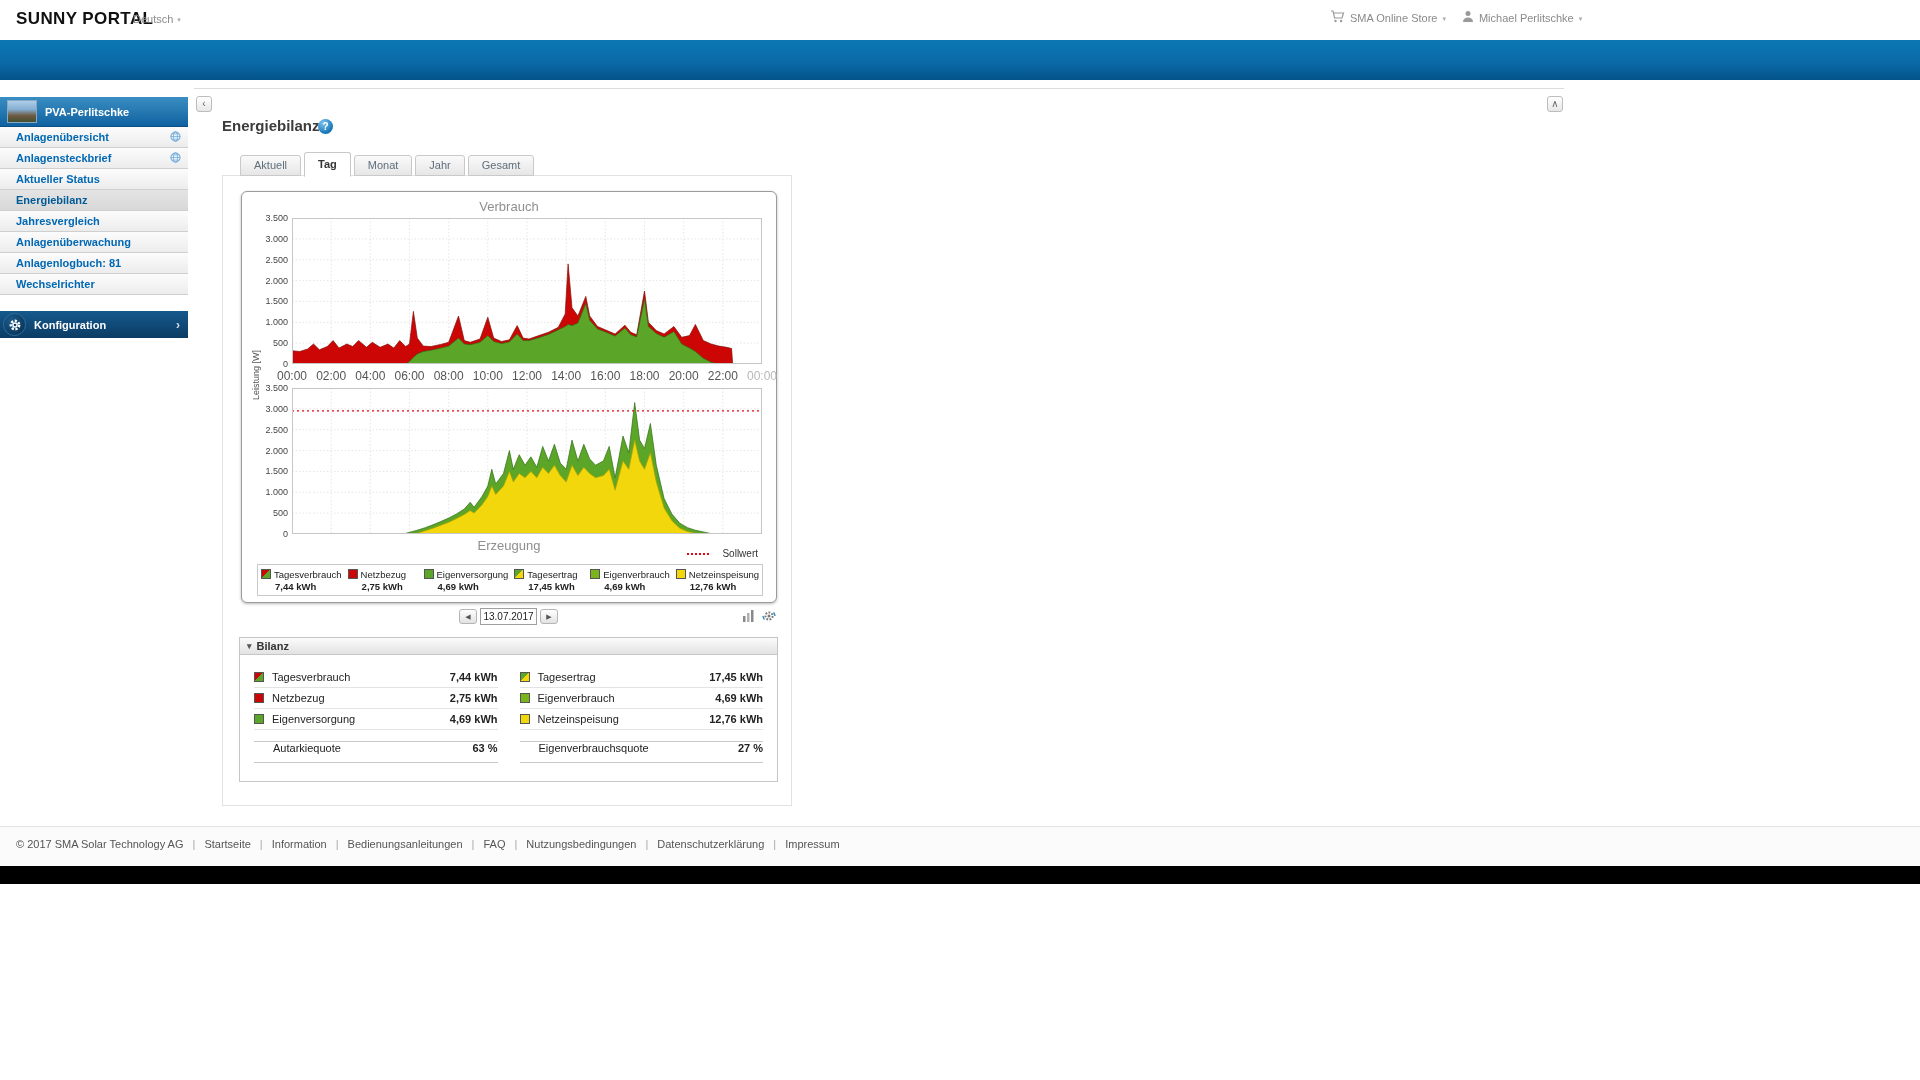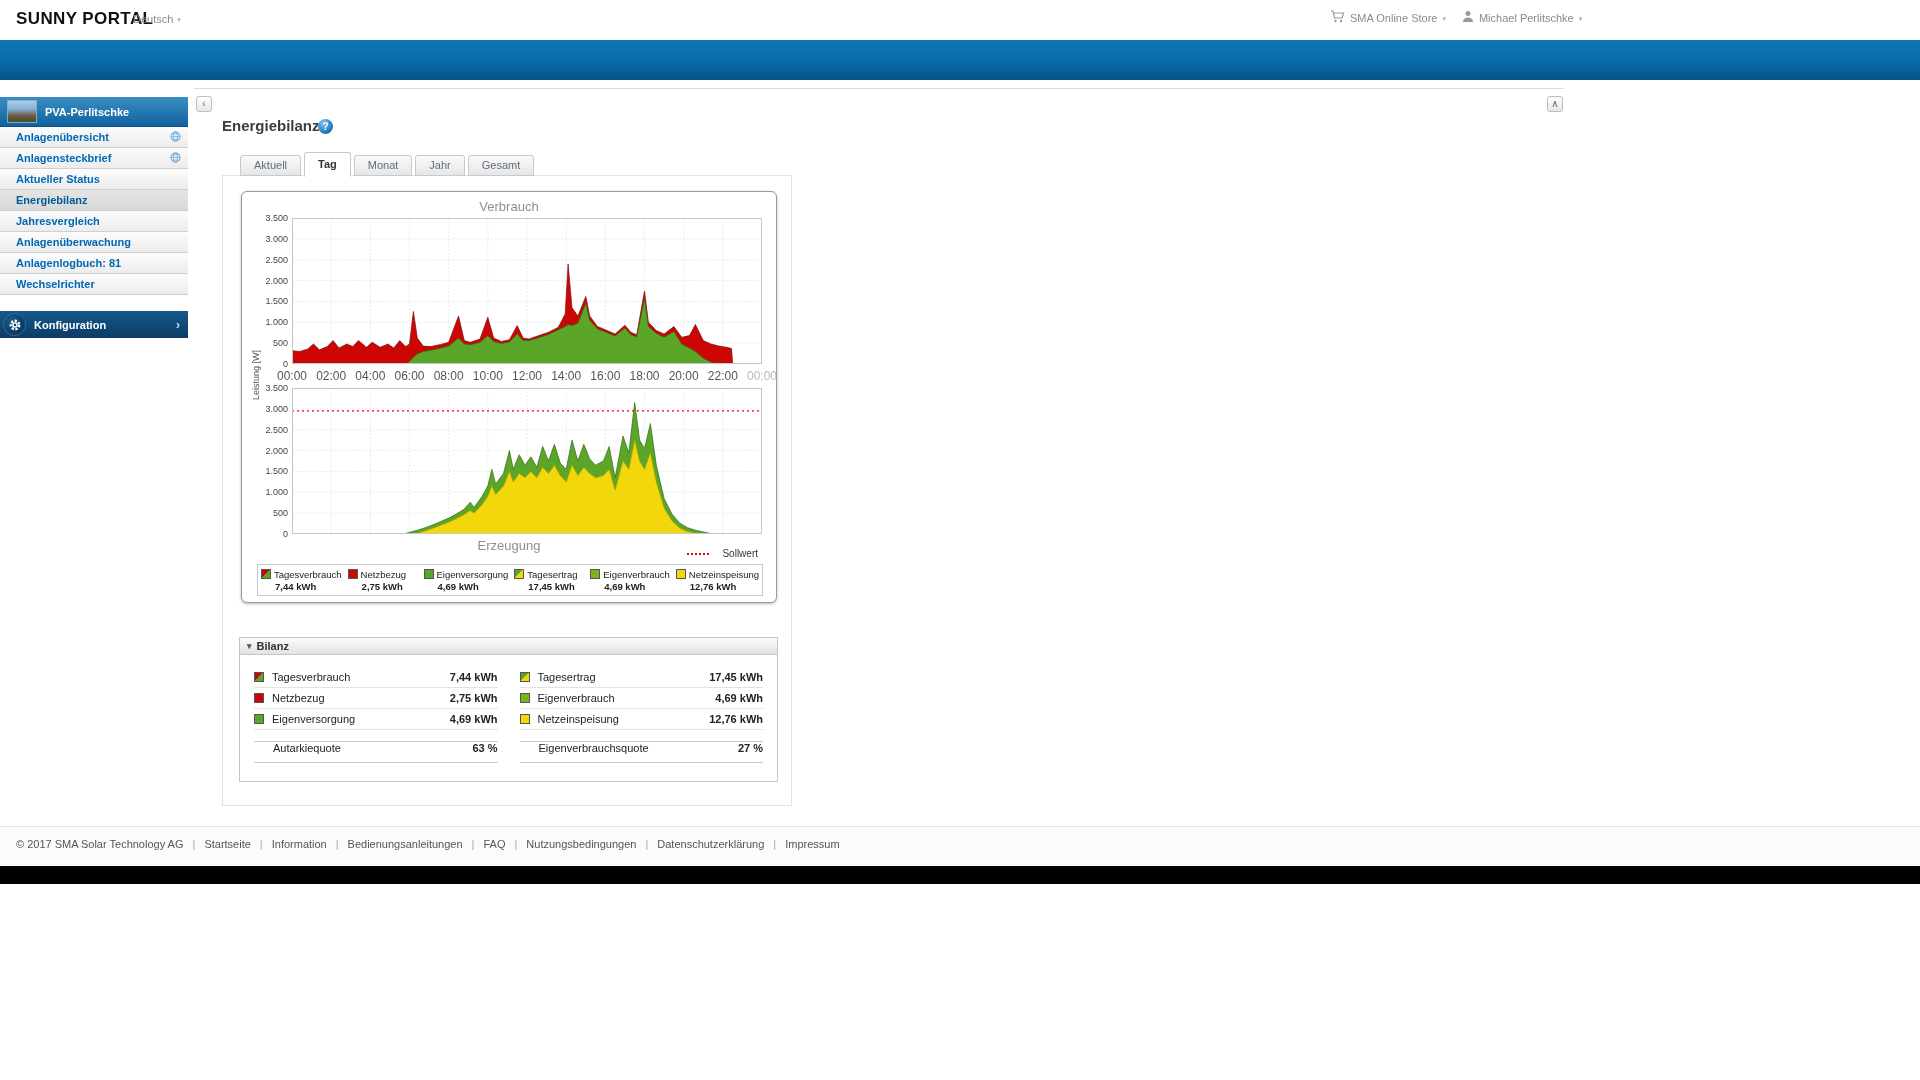--- a/index.html
+++ b/index.html
@@ -334,20 +334,38 @@
         <div class="leg-item">
           <div class="leg-top">
             <span class="cicon" style="background: rgb(242, 215, 12);"></span>
             <span>Netzeinspeisung</span>
           </div>
           <div class="leg-val">12,76 kWh</div>
         </div>
       </div>
   </div>
 
+  <div class="datenav">
+    <div class="nav-btn prev">◀</div>
+    <input class="date-input" value="13.07.2017" style="">
+    <div class="nav-btn next">▶</div>
+    <div class="nav-icons">
+      <span><svg width="14" height="14" viewBox="0 0 14 14">
+            <rect x="1" y="7" width="2.5" height="6" fill="#8a8a8a"></rect>
+            <rect x="5" y="4" width="2.5" height="9" fill="#b0b0b0"></rect>
+            <rect x="9" y="1" width="2.5" height="12" fill="#8a8a8a"></rect>
+          </svg></span>
+      <span><svg width="14" height="14" viewBox="0 0 14 14">
+            <circle cx="7" cy="7" r="3.6" fill="none" stroke="#7a7a7a" stroke-width="2" stroke-dasharray="1.8 1.4"></circle>
+            <circle cx="7" cy="7" r="1.5" fill="#7a7a7a"></circle>
+            <path d="M11.5 3.5 A6 6 0 0 1 13 7" fill="none" stroke="#2e8fc0" stroke-width="1.4"></path>
+            <path d="M2.5 10.5 A6 6 0 0 1 1 7" fill="none" stroke="#2e8fc0" stroke-width="1.4"></path>
+          </svg></span>
+    </div>
+  </div>
 
   <div class="bilanz">
     <div class="bilanz-header">
       <span class="caret">▾</span>
       <span>Bilanz</span>
     </div>
     <div class="bilanz-body">
       <div class="b-col" id="bcol-left">
           <div class="b-row">
             <span class="cicon" style="background: linear-gradient(135deg, rgb(204, 6, 5) 50%, rgb(91, 166, 41) 50%);"></span>

